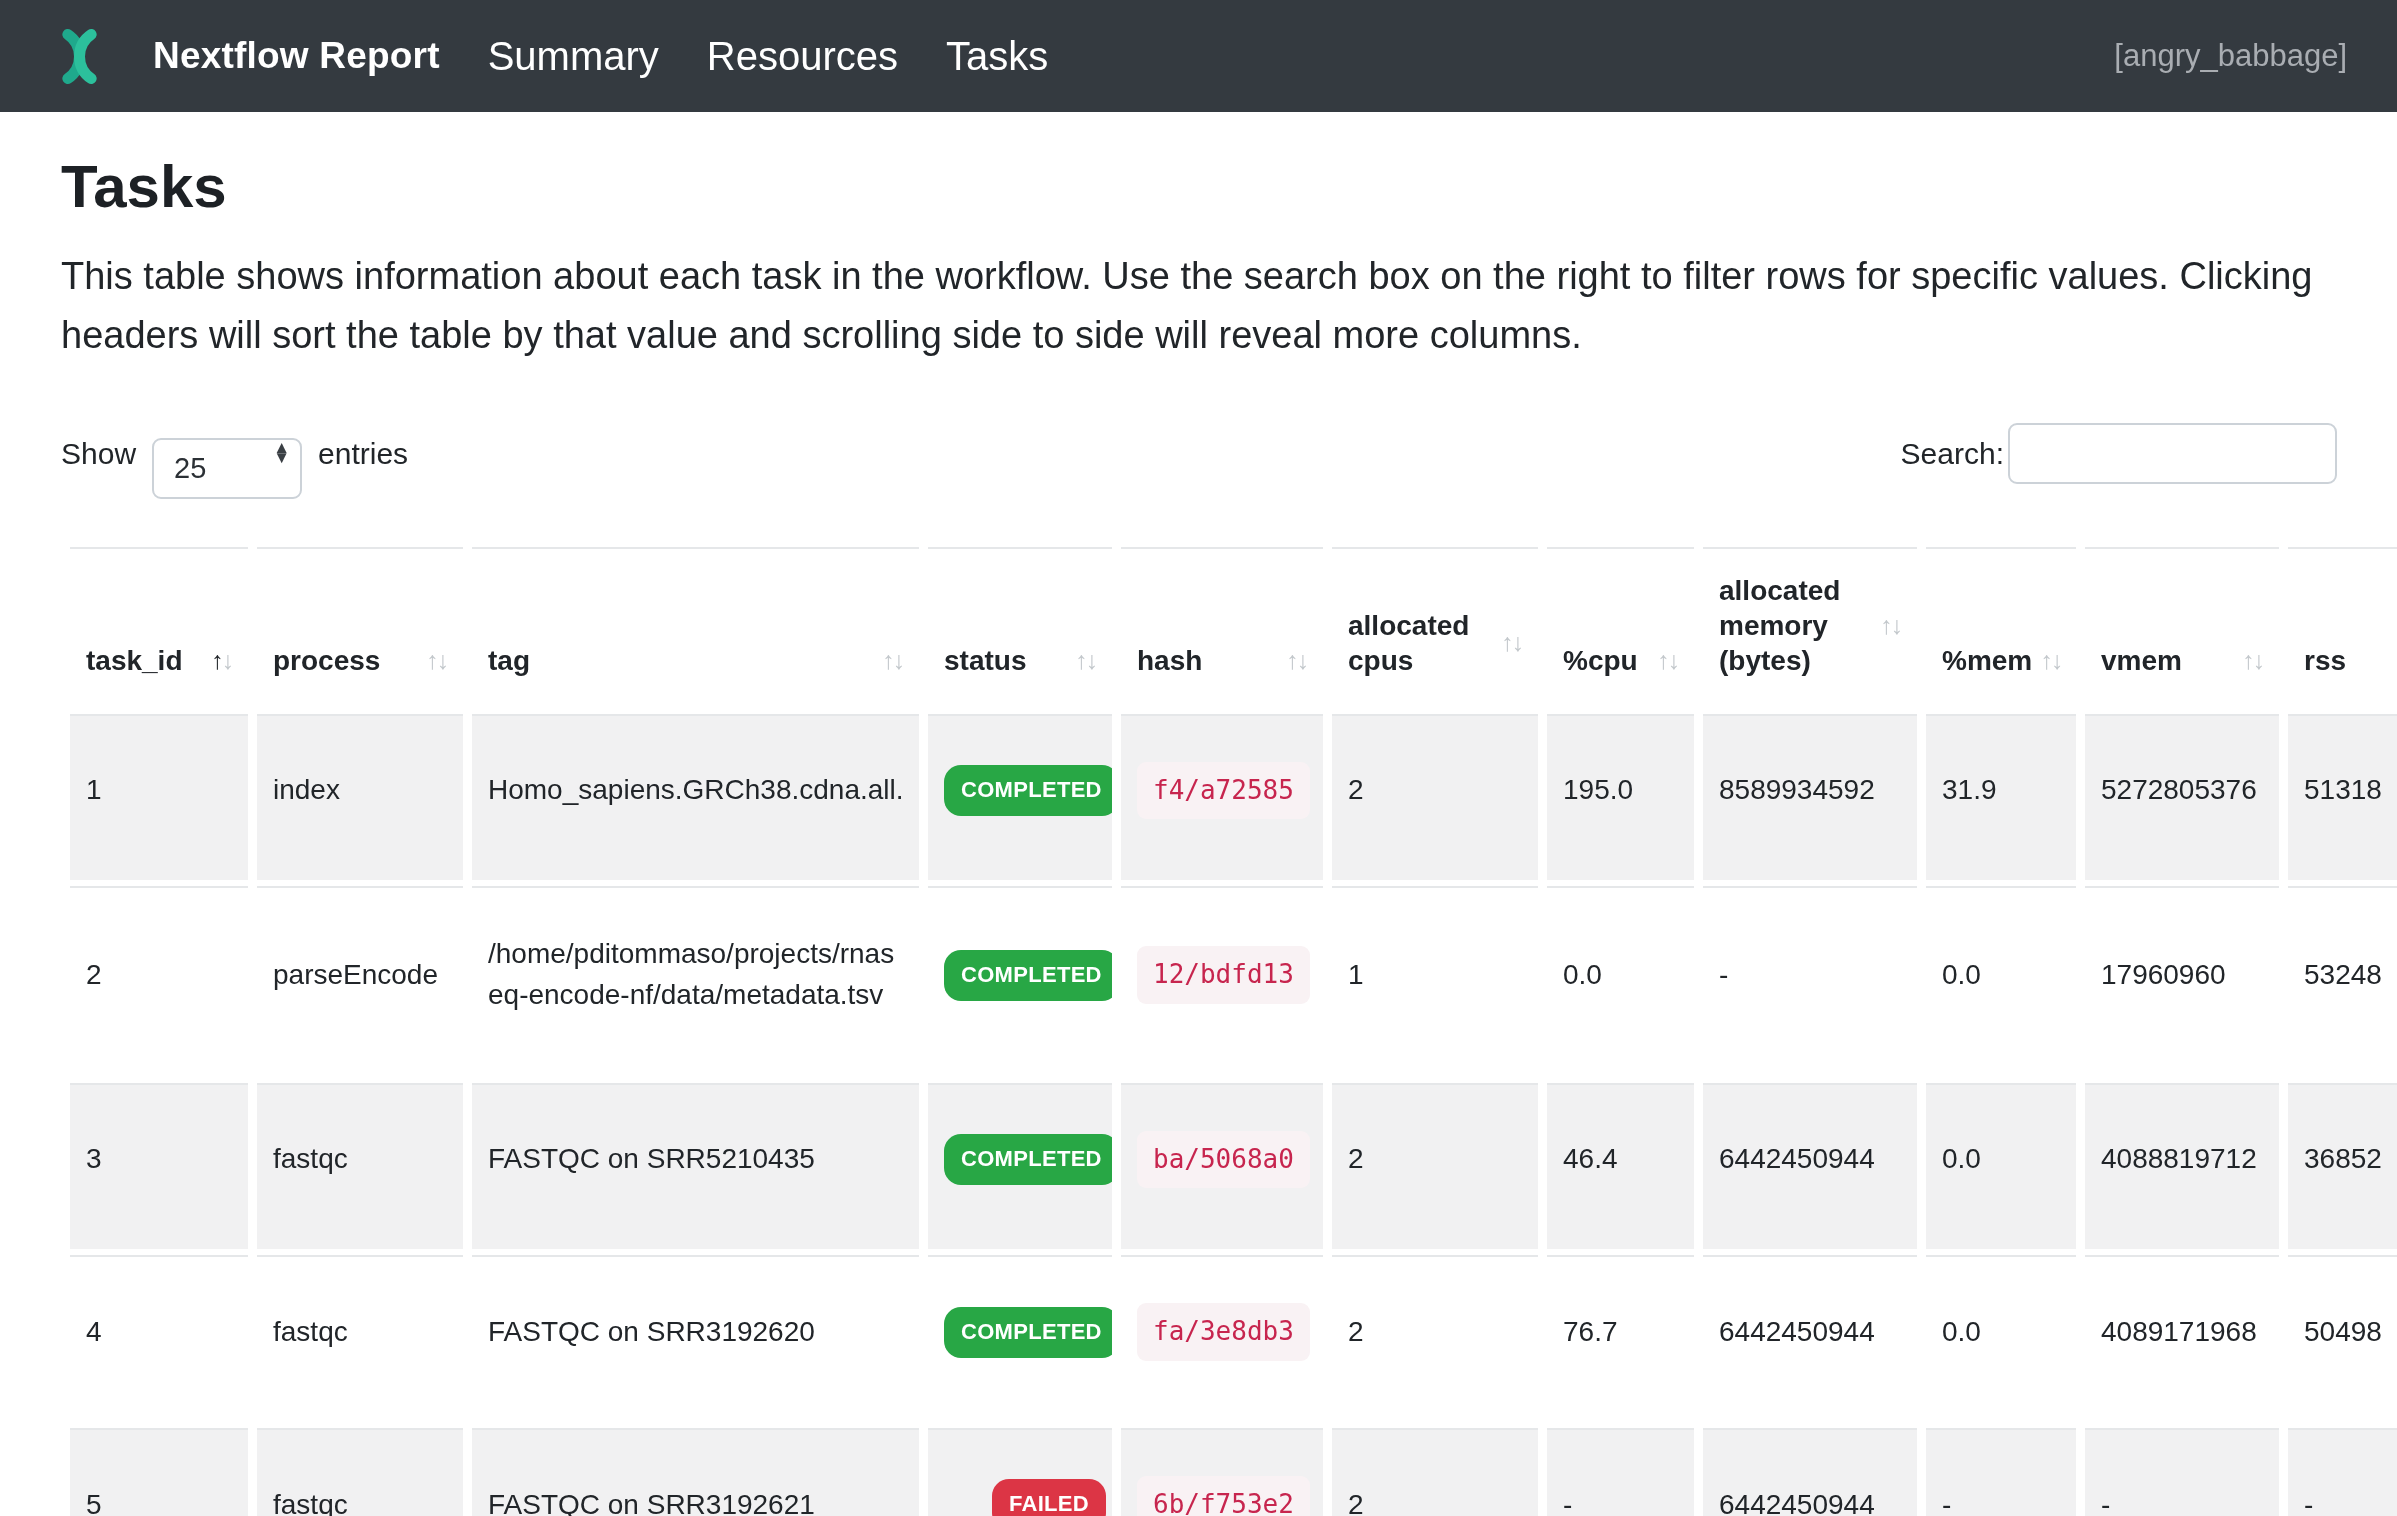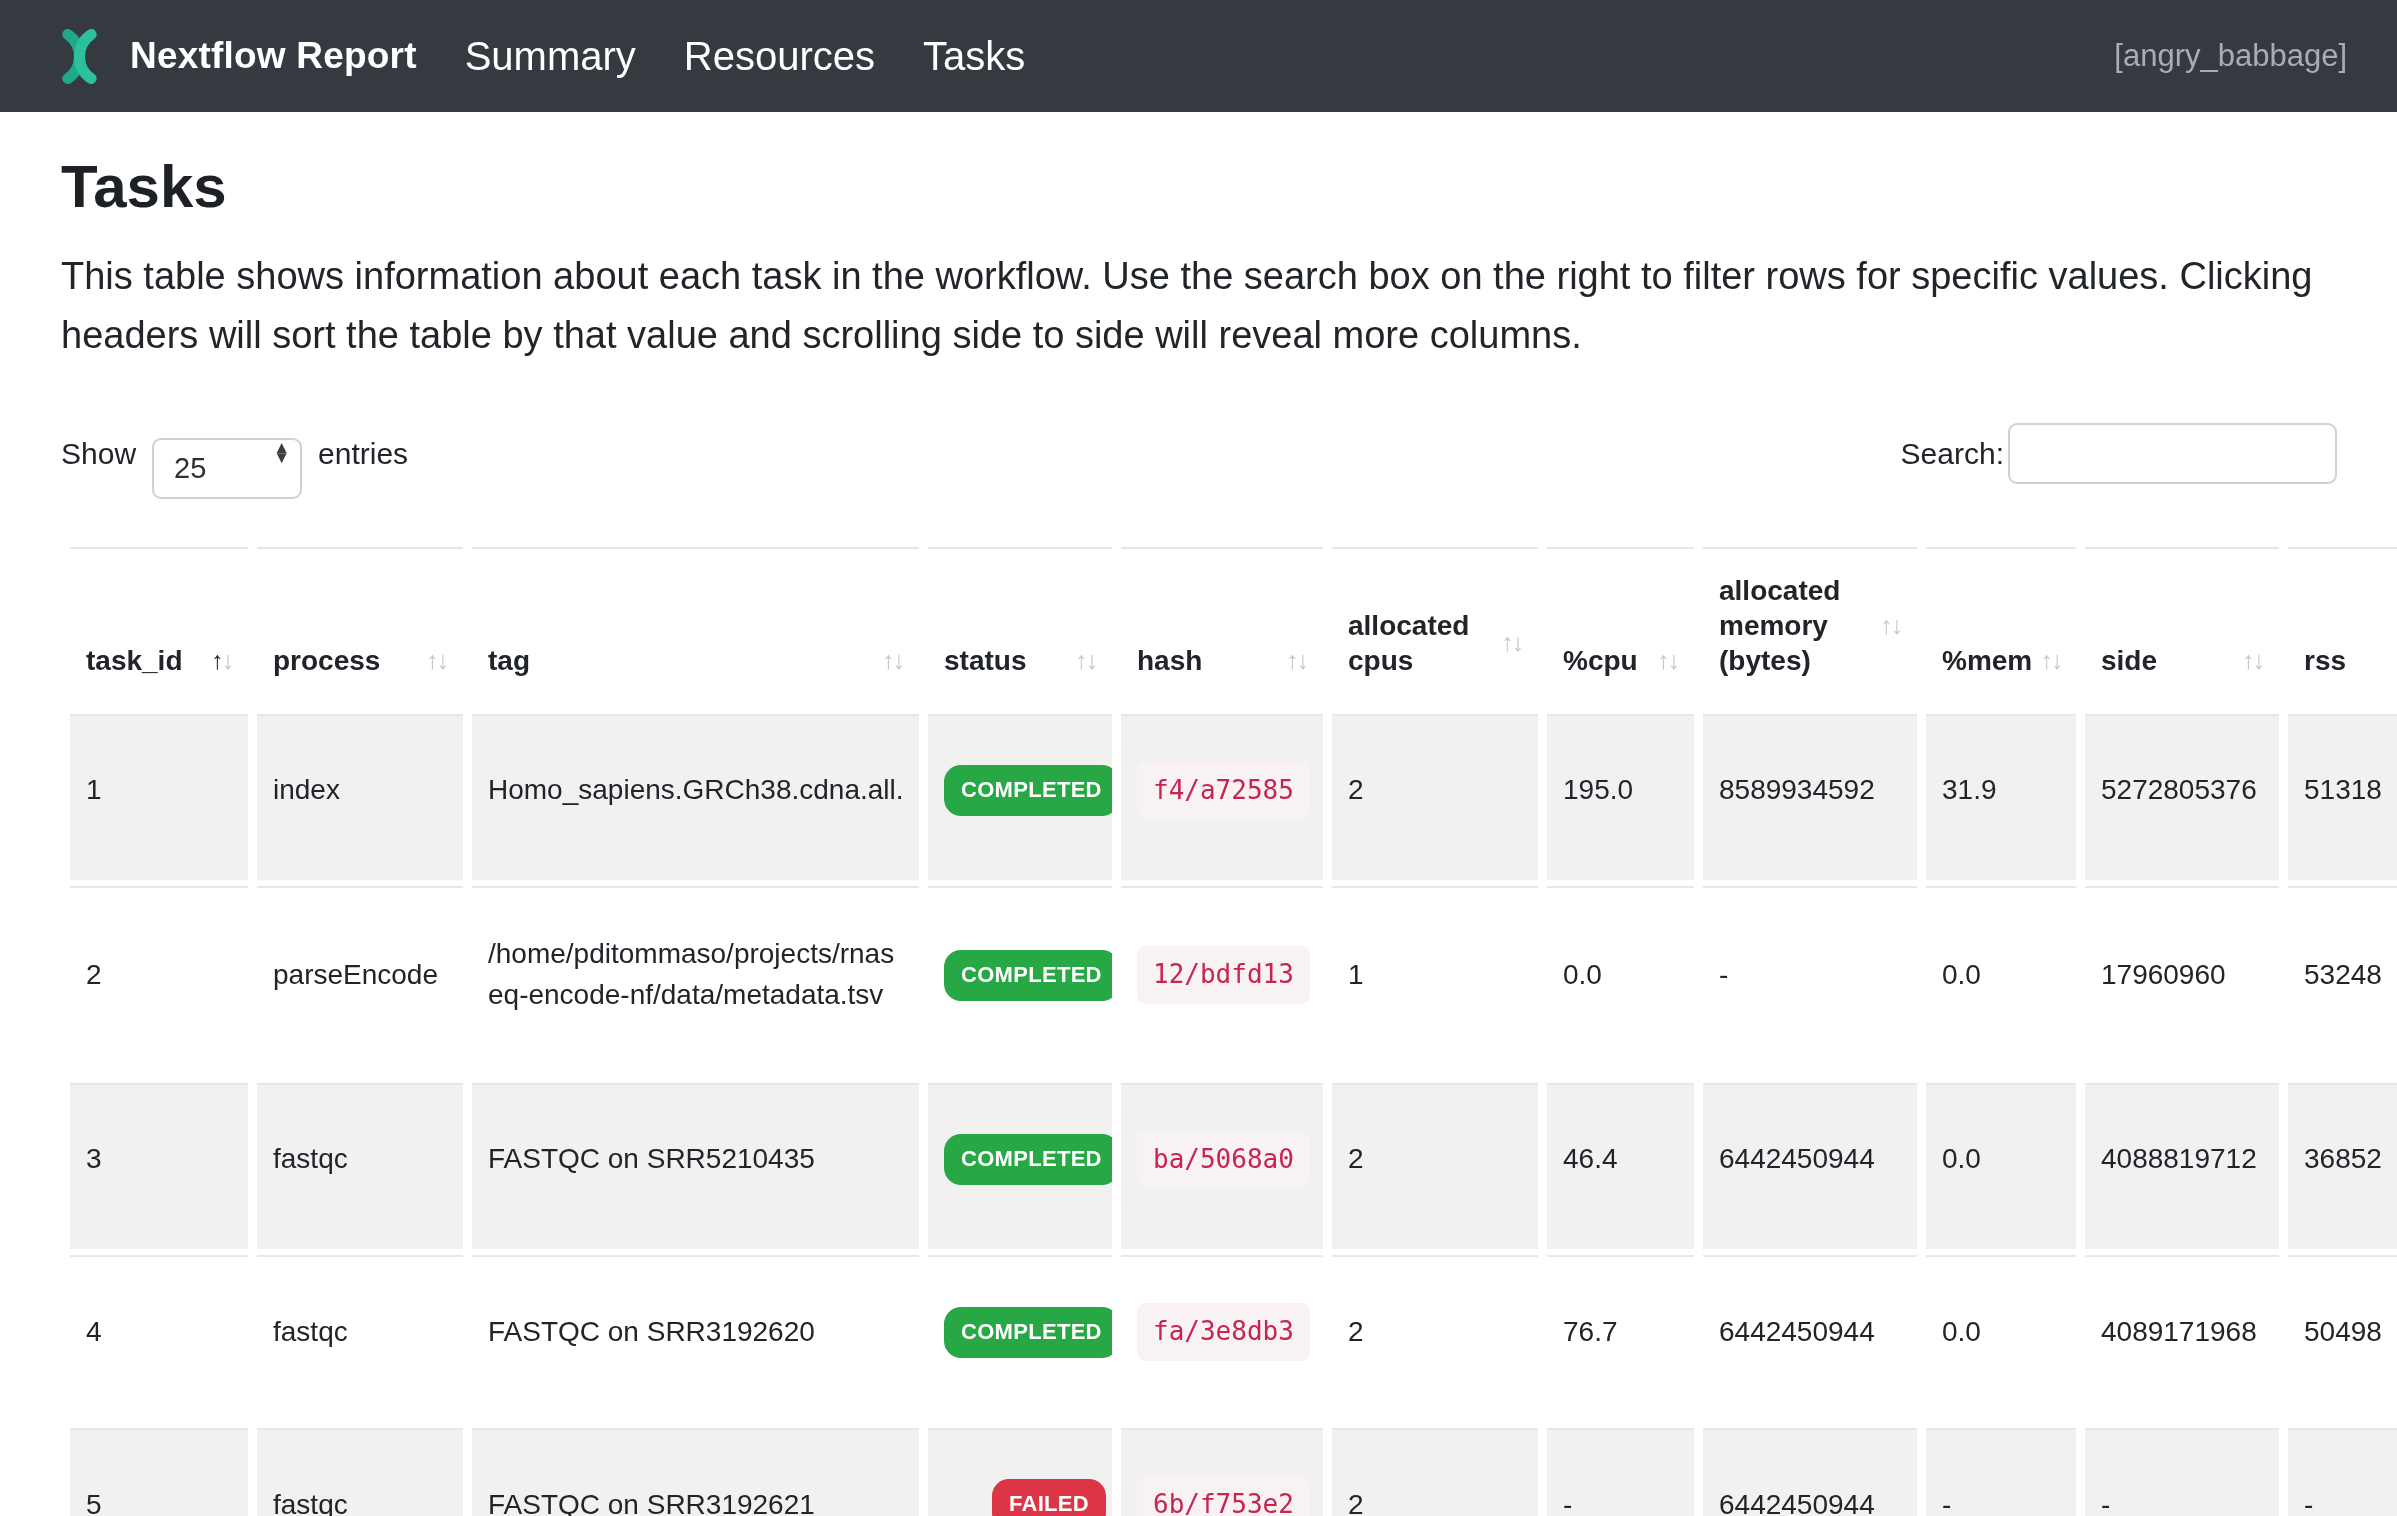--- a/index.html
+++ b/index.html
@@ -2,21 +2,21 @@
 <html><head>
 <meta charset="utf-8">
 <style>
   * { box-sizing: border-box; margin: 0; padding: 0; }
   html, body { width: 2398px; height: 1517px; overflow: hidden; background: #fff;
     font-family: "Liberation Sans", sans-serif; color: #212529; }
 
   
   .navbar { height: 112px; background: #343a40; display: flex; align-items: center;
     padding: 0 51px; }
-  .brand { display: flex; align-items: center; cursor: pointer; }
+  .brand { display: flex; align-items: center; cursor: pointer; gap: 23px; }
   .brand svg { width: 57px; height: 57px; margin-right: 22px; }
   .brand-text { color: #ffffff; font-size: 37px; font-weight: 700; letter-spacing: 0.2px; }
   .nav-links { display: flex; align-items: center; margin-left: 48px; }
   .nav-link { color: #ffffff; font-size: 40px; margin-right: 48px; cursor: pointer; }
   .nav-run { margin-left: auto; color: #a9adb2; font-size: 31px; }
 
   
   .main { padding: 26px 61px 0 61px; }
   h1.page-title { font-size: 60px; font-weight: 600; margin: 14px 0 26px 0; color: #1d2125; }
   .page-desc { font-size: 38px; line-height: 1.55; color: #212529; max-width: 2277px; }
@@ -171,21 +171,21 @@
               </div>
             </th>
           <th>
               <div class="th-inner">
             <span class="th-label">%mem</span>
             <span class="sort-icons">↑↓</span>
               </div>
             </th>
           <th>
               <div class="th-inner">
-            <span class="th-label">side</span>
+            <span class="th-label">vmem</span>
             <span class="sort-icons">↑↓</span>
               </div>
             </th>
           <th>
               <div class="th-inner">
             <span class="th-label">rss</span>
             </div>
             </th>
         </tr>
       </thead>

